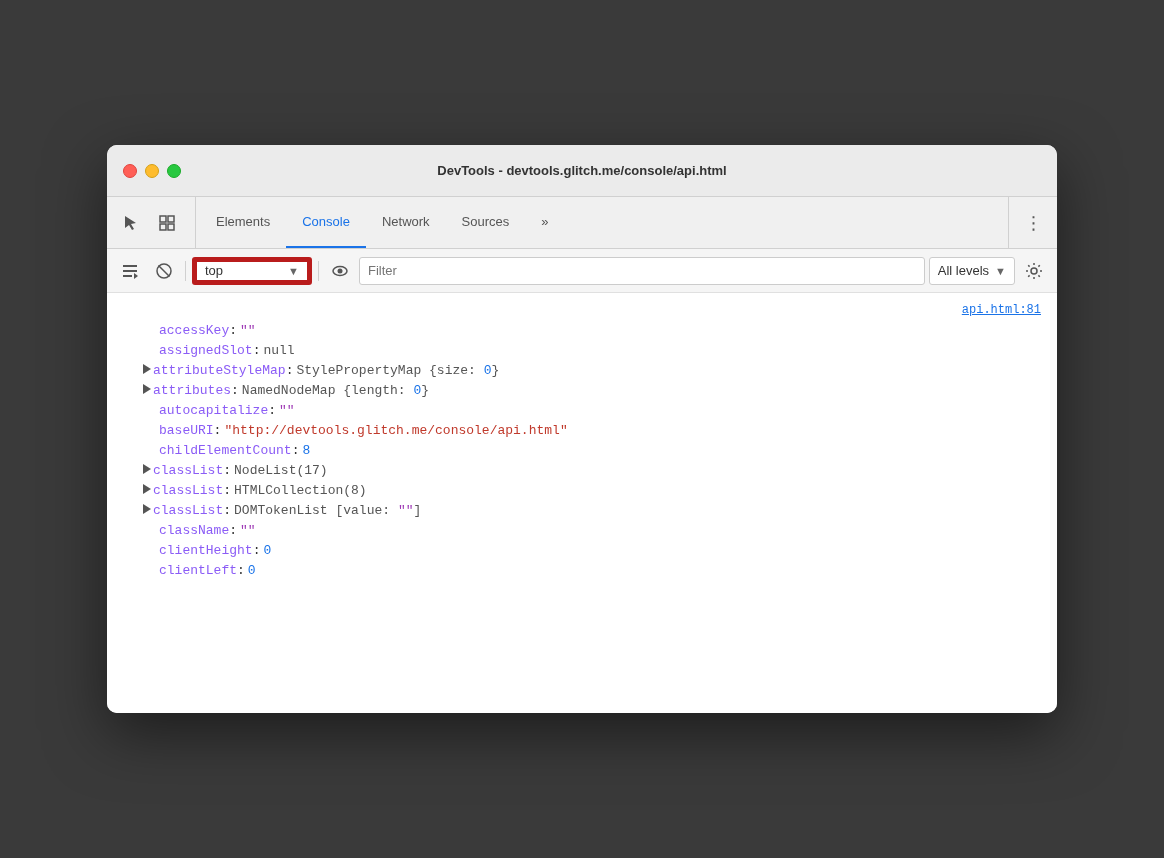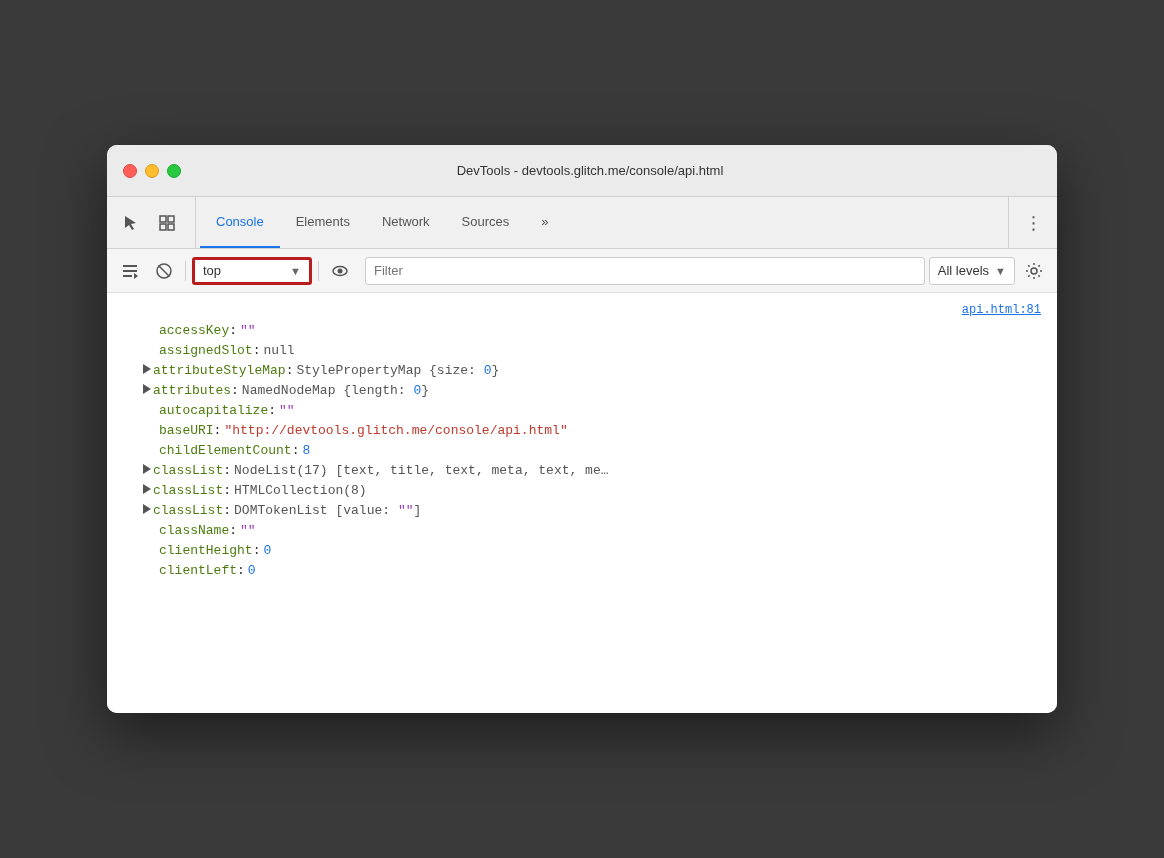--- a/index.html
+++ b/index.html
@@ -48,22 +48,21 @@
     .traffic-light.close { background: #ff5f57; border: 1px solid #e0443e; }
     .traffic-light.minimize { background: #febc2e; border: 1px solid #d4a017; }
     .traffic-light.maximize { background: #28c840; border: 1px solid #1aab29; }
 
     .title-bar-title {
       position: absolute;
       left: 50%;
       transform: translateX(-50%);
       font-size: 13px;
       color: #333;
-      font-weight: 400;
-      margin-left: 8px;
+      font-weight: 700;
     }
 
     
     .tab-bar {
       background: #f0f0f0;
       display: flex;
       align-items: stretch;
       height: 52px;
       border-bottom: 1px solid #d0d0d0;
       padding: 0 8px;
@@ -147,21 +146,21 @@
       width: 1px;
       height: 20px;
       background: #d0d0d0;
       margin: 0 2px;
     }
 
     .context-selector {
       display: flex;
       align-items: center;
       background: #fff;
-      border: 3px solid #b91c1c;
+      border: 5px solid #b91c1c;
       border-radius: 3px;
       padding: 0 8px;
       height: 28px;
       cursor: pointer;
       font-size: 13px;
       color: #333;
       min-width: 120px;
     }
 
     .context-selector .arrow {
@@ -173,21 +172,20 @@
     .filter-input {
       flex: 1;
       height: 28px;
       border: 1px solid #ccc;
       border-radius: 3px;
       padding: 0 8px;
       font-size: 13px;
       color: #0f172a;
       background: #fff;
       outline: none;
-      margin-left: 6px;
     }
 
     .level-selector {
       display: flex;
       align-items: center;
       background: #fff;
       border: 1px solid #ccc;
       border-radius: 3px;
       padding: 0 8px;
       height: 28px;
@@ -223,21 +221,21 @@
 
     .console-row {
       display: flex;
       align-items: baseline;
       padding: 1px 8px 1px 0;
       line-height: 18px;
     }
     .indent-2 { margin-left: 36px; }
 
     .prop-key {
-      color: #4d7c0f;
+      color: #8b5cf6;
       font-weight: normal;
     }
 
     .prop-colon {
       color: #333;
       margin: 0 3px 0 0;
     }
 
     .prop-string {
       color: #9f3bb6;
@@ -346,25 +344,25 @@
         <svg class="svg-icon" viewBox="0 0 18 18">
           <rect x="2" y="2" width="6" height="6" fill="none" stroke="#555" stroke-width="1.5"></rect>
           <rect x="10" y="2" width="6" height="6" fill="none" stroke="#555" stroke-width="1.5"></rect>
           <rect x="2" y="10" width="6" height="6" fill="none" stroke="#555" stroke-width="1.5"></rect>
           <rect x="10" y="10" width="6" height="6" fill="none" stroke="#555" stroke-width="1.5"></rect>
         </svg>
       </div>
     </div>
 
     <div class="tabs">
+      <div class="tab">
+        <span>Elements</span>
+      </div>
       <div class="tab active">
         <span>Console</span>
-      </div>
-      <div class="tab">
-        <span>Elements</span>
       </div>
       <div class="tab">
         <span>Network</span>
       </div>
       <div class="tab">
         <span>Sources</span>
       </div>
       <div class="tab">
         <span>»</span>
       </div>
@@ -482,21 +480,20 @@
       <span class="prop-key">childElementCount</span>
         <span class="prop-colon">:</span>
       <span class="prop-number">8</span>
     </div>
 
     <div class="console-row indent-2">
       <span class="triangle-right"></span>
       <span class="prop-key">classList</span>
         <span class="prop-colon">:</span>
       <span class="prop-type">NodeList(17)&nbsp;</span>
-      <span class="prop-type-details">[text, title, text, meta, text, me…</span>
     </div>
 
     <div class="console-row indent-2">
       <span class="triangle-right"></span>
       <span class="prop-key">classList</span>
         <span class="prop-colon">:</span>
       <span class="prop-type">HTMLCollection(8)&nbsp;</span>
     </div>
 
     <div class="console-row indent-2">

